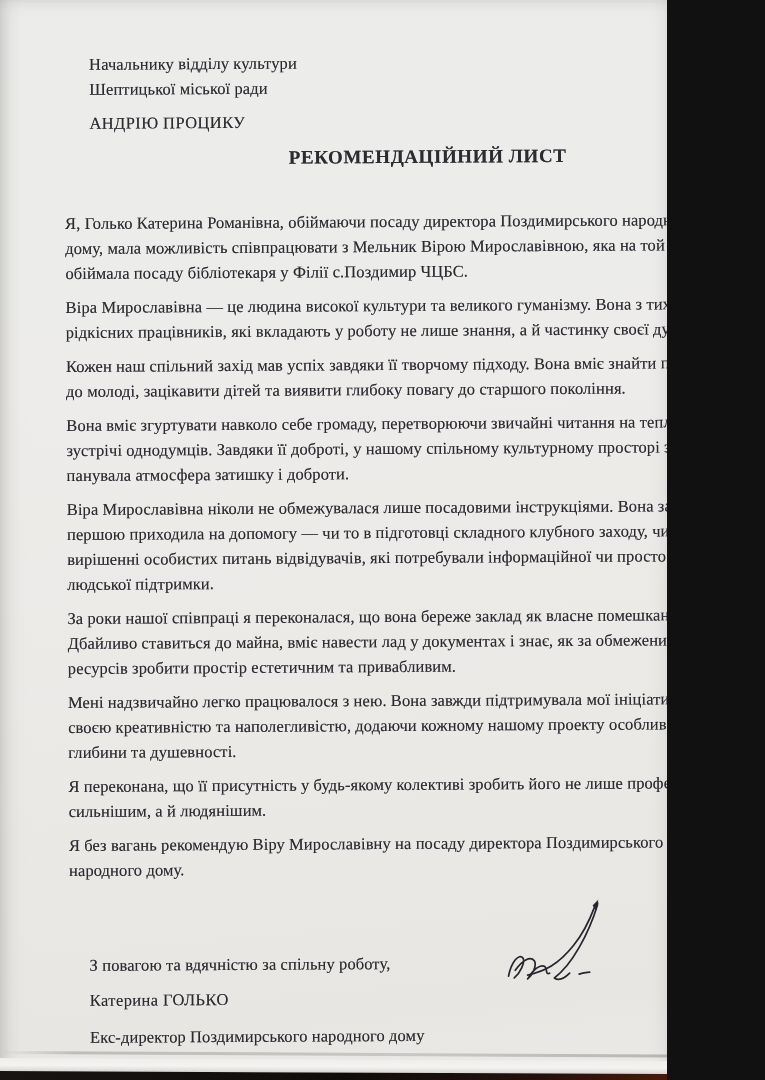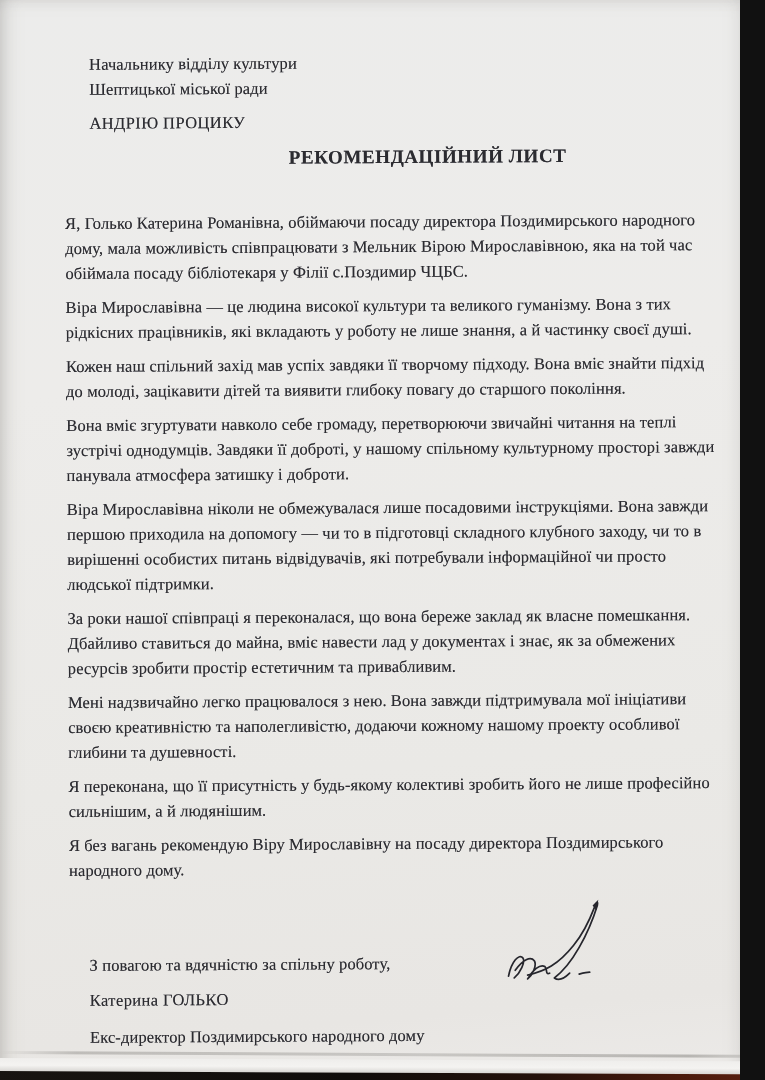--- a/index.html
+++ b/index.html
@@ -3,21 +3,21 @@
 <meta charset="utf-8">
 <style>
   html, body {
     margin: 0;
     padding: 0;
     background: #111;
     font-family: "Liberation Serif", "DejaVu Serif", serif;
   }
   .photo {
     position: relative;
-    width: 740px;
+    width: 667px;
     height: 1080px;
     overflow: hidden;
     background: linear-gradient(175deg, #ececeb 0%, #edecea 35%, #eae9e6 70%, #e8e6e3 92%, #eceae8 100%);
     box-shadow: inset 14px 0 22px -16px rgba(120,118,115,0.55),
                 inset -10px 0 26px -20px rgba(120,118,115,0.4),
                 inset 0 10px 24px -20px rgba(120,118,115,0.4);
     color: #2b2b30;
   }
   .page-content {
     position: absolute;

